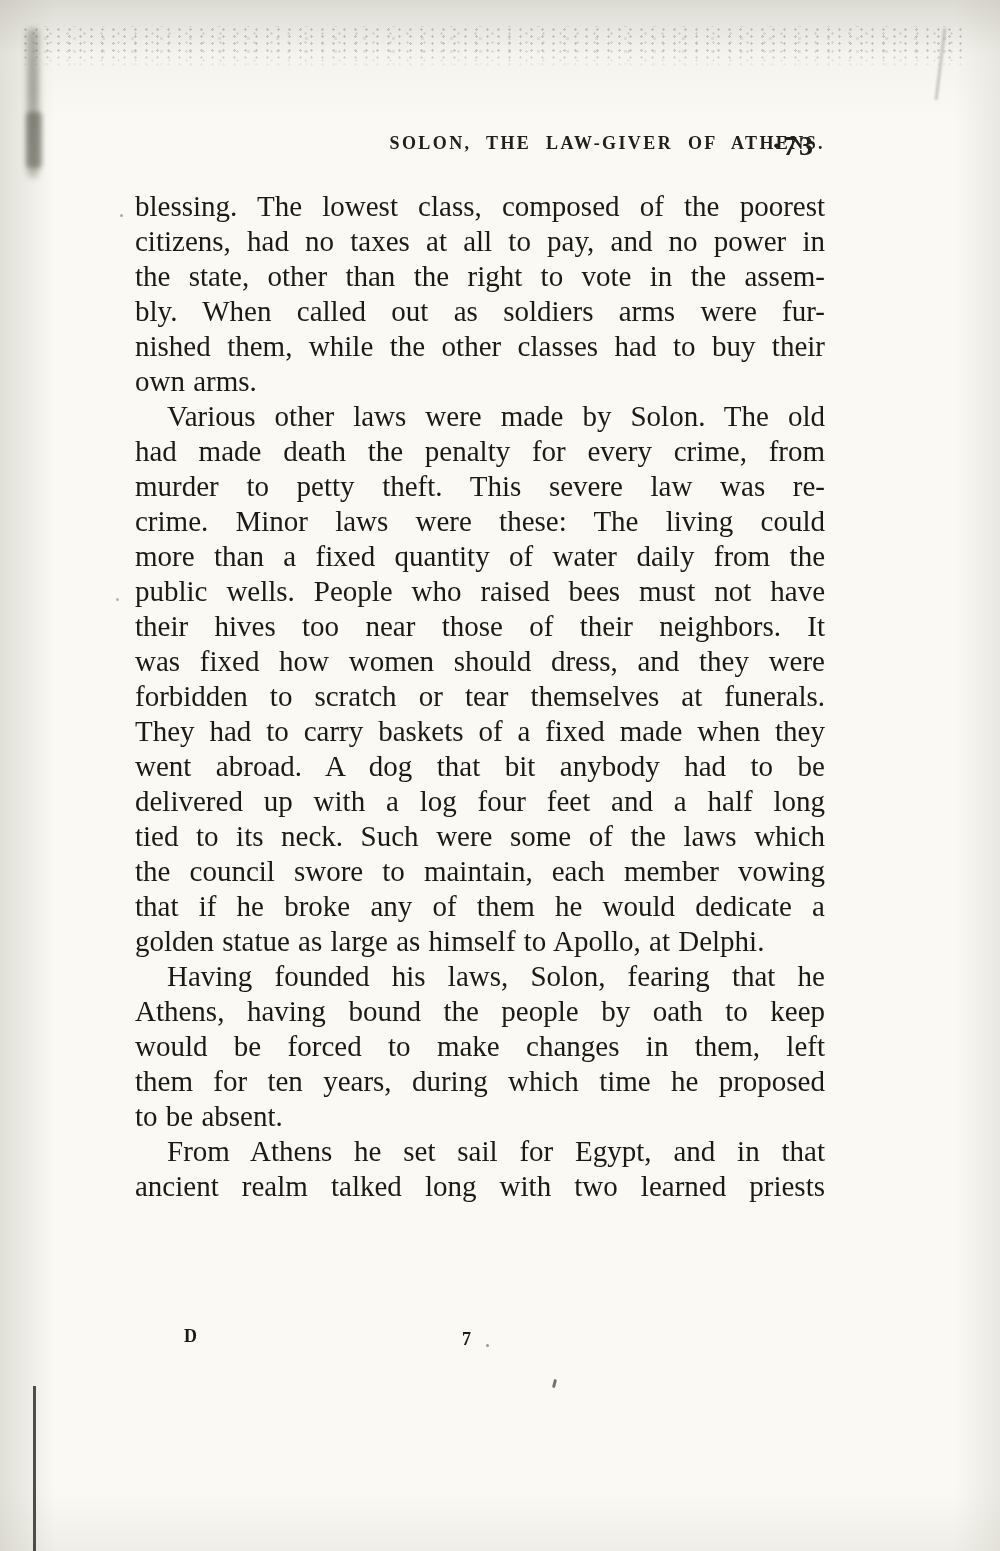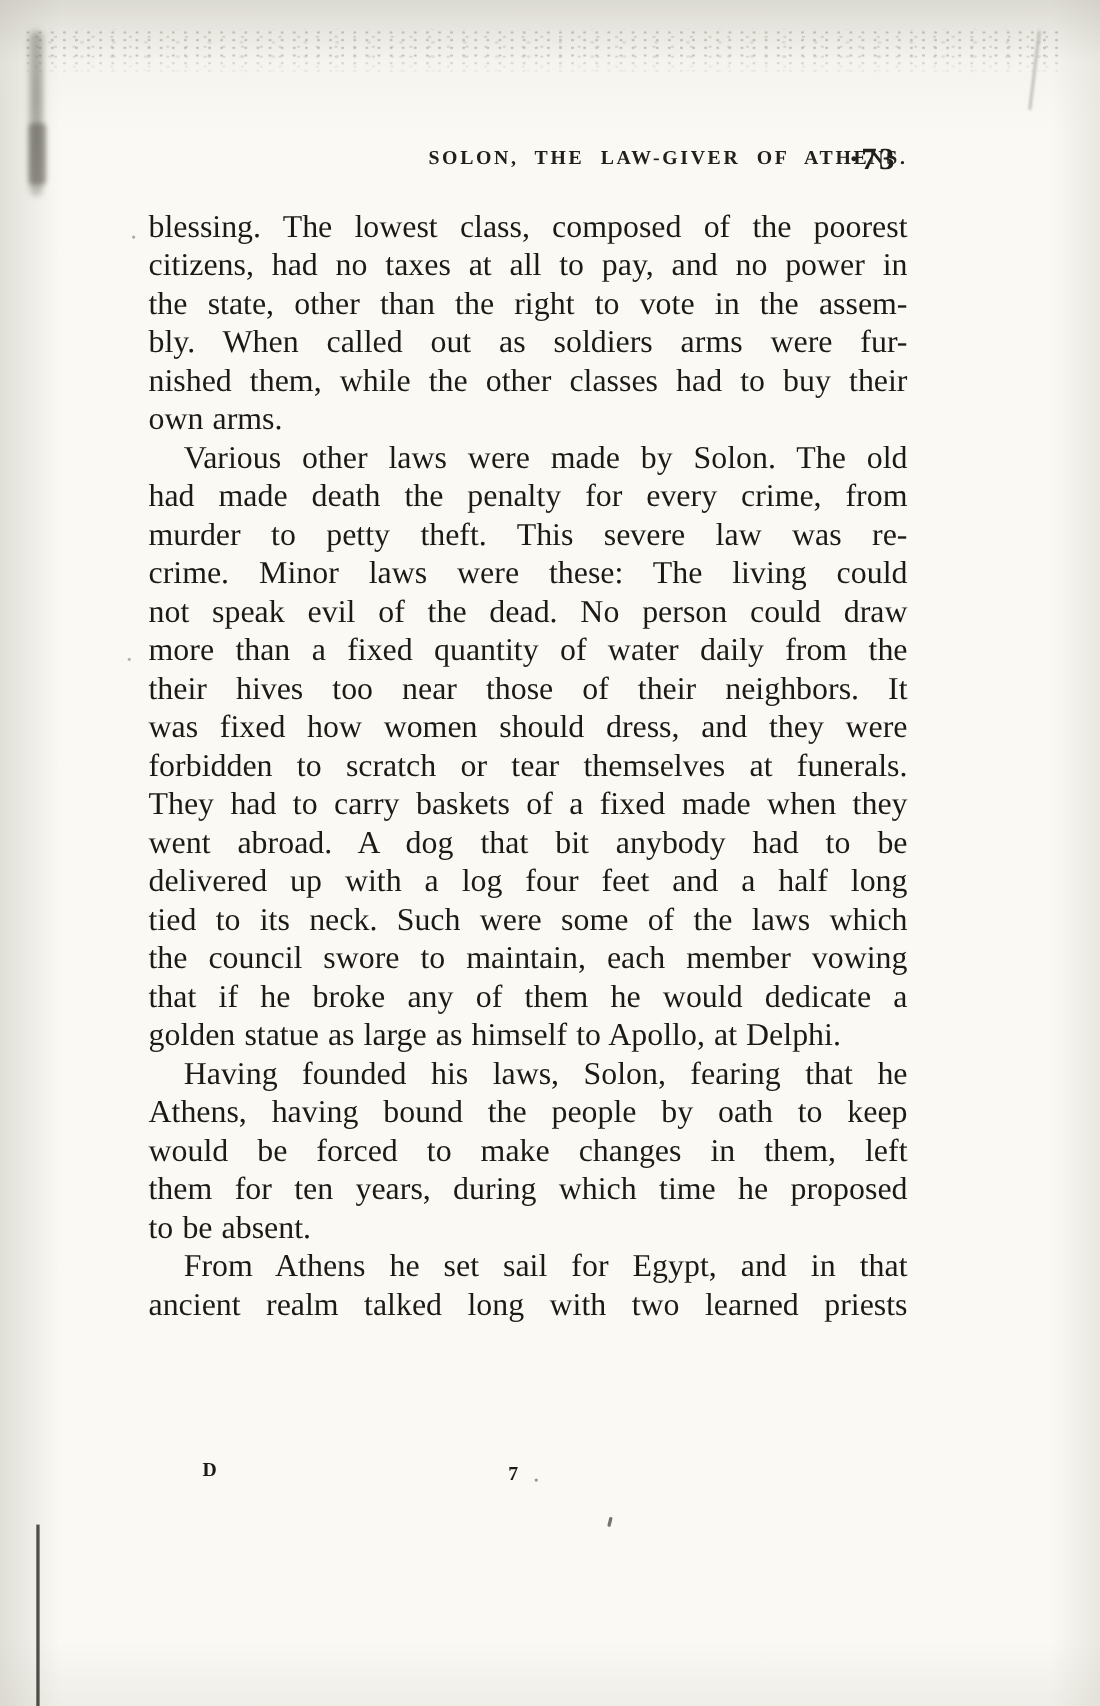--- a/index.html
+++ b/index.html
@@ -118,22 +118,22 @@
         <div class="line">the state, other than the right to vote in the assem-</div>
         <div class="line">bly. When called out as soldiers arms were fur-</div>
         <div class="line">nished them, while the other classes had to buy their</div>
         <div class="line">own arms.</div>
       </div>
     <div class="para indent">
         <div class="line">Various other laws were made by Solon. The old</div>
         <div class="line">had made death the penalty for every crime, from</div>
         <div class="line">murder to petty theft. This severe law was re-</div>
         <div class="line">crime. Minor laws were these: The living could</div>
-        <div class="line">not speak evil of the dead. No person could draw</div>
         <div class="line">more than a fixed quantity of water daily from the</div>
+        <div class="line">public wells. People who raised bees must not have</div>
         <div class="line">their hives too near those of their neighbors. It</div>
         <div class="line">was fixed how women should dress, and they were</div>
         <div class="line">forbidden to scratch or tear themselves at funerals.</div>
         <div class="line">They had to carry baskets of a fixed made when they</div>
         <div class="line">went abroad. A dog that bit anybody had to be</div>
         <div class="line">delivered up with a log four feet and a half long</div>
         <div class="line">tied to its neck. Such were some of the laws which</div>
         <div class="line">the council swore to maintain, each member vowing</div>
         <div class="line">that if he broke any of them he would dedicate a</div>
         <div class="line">golden statue as large as himself to Apollo, at Delphi.</div>

